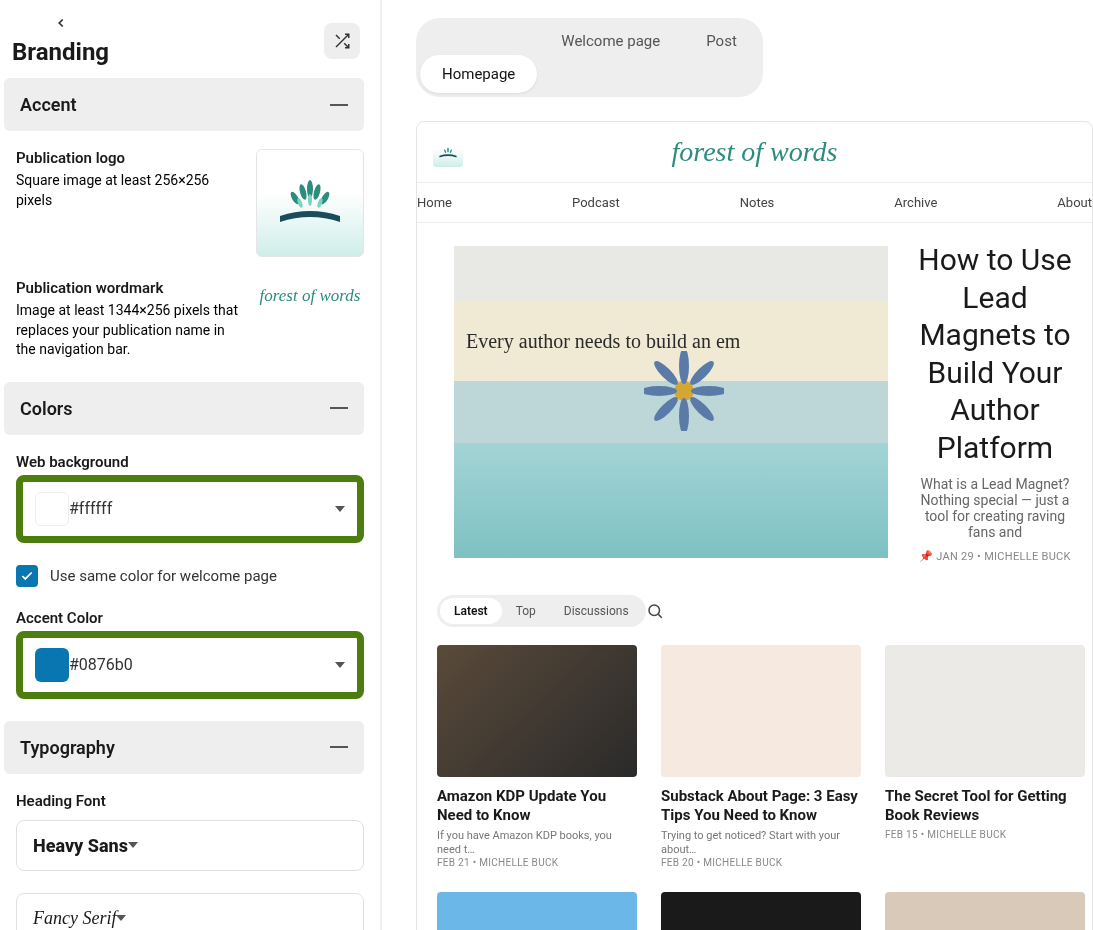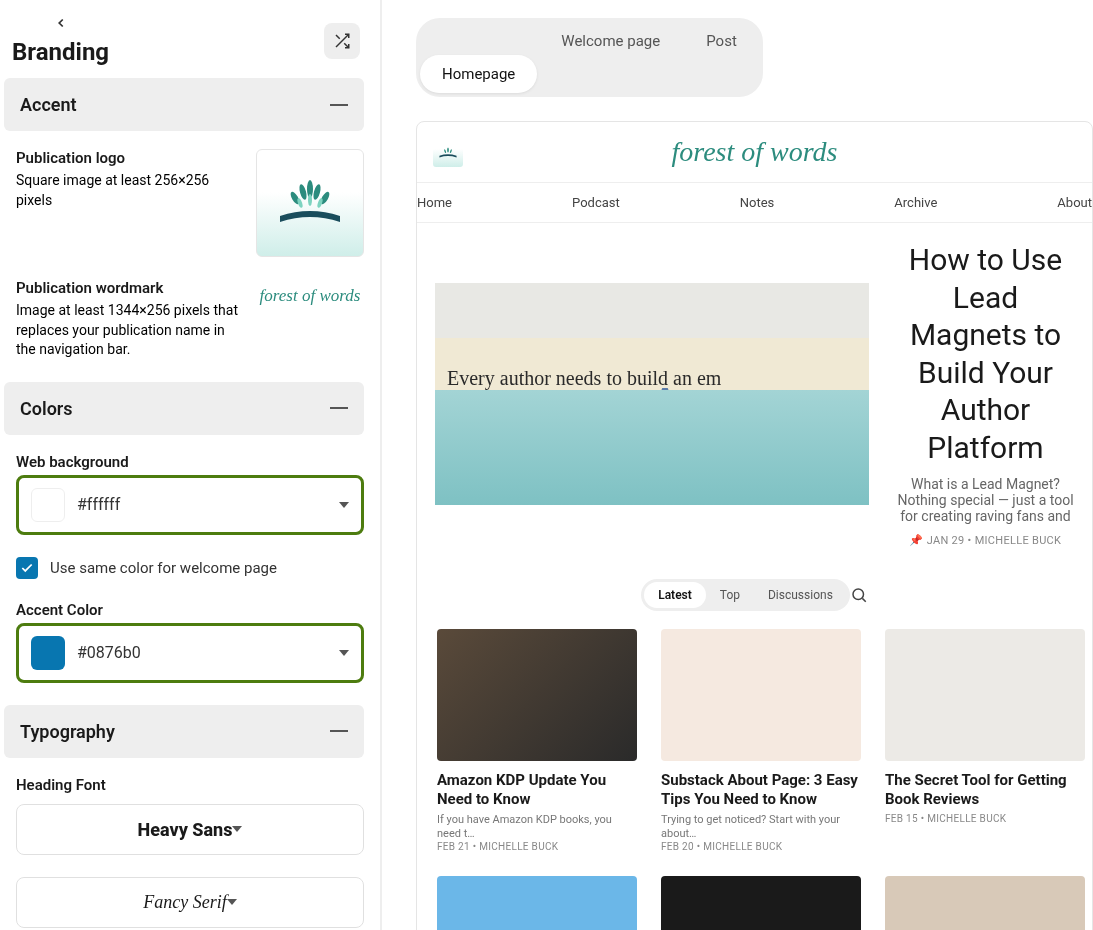--- a/index.html
+++ b/index.html
@@ -16,51 +16,51 @@
 .section-head { background: #eee; border-radius: 6px; padding: 16px 16px; display: flex; justify-content: space-between; align-items: center; margin-bottom: 18px; cursor: pointer; }
 .section-title { font-size: 18px; font-weight: 600; }
 .minus { width: 18px; height: 2px; background: #555; }
 .field { margin: 0 0 22px 12px; }
 .field-label { font-size: 15px; font-weight: 600; margin-bottom: 4px; }
 .field-desc { font-size: 14px; color: #000000; line-height: 1.4; }
 .logo-row { display: flex; justify-content: space-between; align-items: flex-start; gap: 12px; }
 .logo-thumb { width: 108px; height: 108px; border: 1px solid #e5e5e5; border-radius: 6px; display: flex; align-items: center; justify-content: center; background: linear-gradient(180deg,#fff 40%,#cfeee9 100%); flex-shrink: 0; }
 .wordmark-thumb { width: 108px; height: 34px; display: flex; align-items: center; justify-content: center; flex-shrink: 0; }
 .wordmark-txt { font-family: "Brush Script MT", cursive; font-size: 17px; color: #2c8c7e; font-style: italic; }
-.color-input { border: 3px solid #4d7c0f; border-radius: 8px; padding: 10px 12px; display: flex; align-items: center; gap: 12px; margin-top: 0; }
+.color-input { border: 7px solid #4d7c0f; border-radius: 8px; padding: 10px 12px; display: flex; align-items: center; gap: 0; margin-top: 0; }
 .color-swatch { width: 34px; height: 34px; border-radius: 6px; }
 .color-hex { flex: 1; font-size: 16px; color: #333; }
 .caret-down { width: 0; height: 0; border-left: 5px solid transparent; border-right: 5px solid transparent; border-top: 6px solid #555; }
 .check-row { display: flex; align-items: center; gap: 12px; margin: 18px 0 22px 12px; }
 .checkbox { width: 22px; height: 22px; background: #0876b0; border-radius: 4px; display: flex; align-items: center; justify-content: center; }
 .check-lbl { font-size: 15px; color: #333; }
-.select-box { border: 1px solid #e0e0e0; border-radius: 8px; padding: 14px 16px; display: flex; align-items: center; justify-content: center; margin-top: 10px; }
+.select-box { border: 1px solid #e0e0e0; border-radius: 8px; padding: 14px 16px; display: flex; align-items: center; justify-content: flex-start; margin-top: 10px; }
 .heavy-sans { font-weight: 800; font-size: 18px; }
 .fancy-serif { font-family: Georgia, serif; font-style: italic; font-size: 18px; }
 
 .main { flex: 1; padding: 18px 0 0 34px; height: 930px; overflow: hidden; }
 .tab-pills { display: inline-flex; background: #eee; border-radius: 24px; padding: 4px; gap: 2px; }
 .pill { padding: 10px 22px; border-radius: 20px; font-size: 15px; cursor: pointer; color: #555; }
 .pill.active { background: #fff; font-weight: 400; color: #111; box-shadow: 0 1px 3px rgba(0,0,0,0.08); margin-top: 33px; }
 .preview-frame { border: 1px solid #e5e5e5; border-radius: 8px; margin-top: 24px; overflow: hidden; }
 .pv-topbar { display: flex; align-items: center; justify-content: center; padding: 14px 18px; position: relative; }
 .pv-logo { position: absolute; left: 16px; width: 30px; height: 30px; background: linear-gradient(180deg,#fff 40%,#cfeee9 100%); border-radius: 3px; display: flex; align-items: center; justify-content: center; }
 .pv-brand { font-family: "Brush Script MT", cursive; font-size: 28px; color: #2c8c7e; font-style: italic; }
 .pv-nav { display: flex; justify-content: space-between; gap: 30px; padding: 12px 0; border-top: 1px solid #eee; border-bottom: 1px solid #eee; font-size: 13px; color: #444; }
 .feature { display: flex; gap: 28px; padding: 18px; align-items: center; }
-.feature-img { width: 434px; height: 222px; background: #bdd7d9; position: relative; overflow: hidden; }
+.feature-img { width: 434px; height: 312px; background: #bdd7d9; position: relative; overflow: hidden; margin-left: 19px; }
 .feature-img::before { content:""; position:absolute; left:0; right:0; top:0; height:55px; background:#e8e8e4; }
 .feature-img::after { content:""; position:absolute; left:0; right:0; bottom:0; height:115px; background: linear-gradient(180deg,#a3d4d5,#7ec1c3); }
 .feature-strip { position:absolute; left:0; right:0; top:55px; height:80px; background:#f0e9d4; display:flex; align-items:center; padding-left:12px; font-family: Georgia, serif; font-size:20px; color:#2a2a2a; }
 .flower { position:absolute; left:190px; top:105px; width:80px; height:80px; }
 .feature-body { flex: 1; text-align: center; }
 .feature-title { font-size: 30px; font-weight: 400; line-height: 1.25; margin-bottom: 10px; }
 .feature-sub { font-size: 14px; color: #666; margin-bottom: 10px; }
 .feature-meta { font-size: 11px; color: #888; letter-spacing: .3px; }
-.sort-row { display:flex; justify-content:center; align-items:center; padding: 14px 20px 10px; }
+.sort-row { display:flex; justify-content:flex-start; align-items:center; padding: 14px 20px 10px; }
 .sort-pills { display: inline-flex; background: #eee; border-radius: 16px; padding: 3px; }
 .sort-pill { padding: 6px 14px; border-radius: 14px; font-size: 12px; color: #555; cursor:pointer; }
 .sort-pill.active { background:#fff; font-weight:600; color:#111; }
 .search-ic { width:18px; height:18px; color:#444; }
 .post-grid { display:grid; grid-template-columns: repeat(3, 200px); gap: 24px; padding: 8px 20px 20px; }
 .post-card { }
 .post-thumb { width:200px; height:132px; border-radius:4px; background:#999; }
 .t1 { background: linear-gradient(135deg,#5a4a3a,#2a2a2a); }
 .t2 { background: #f5e9e0; }
 .t3 { background: #eceae6; }

